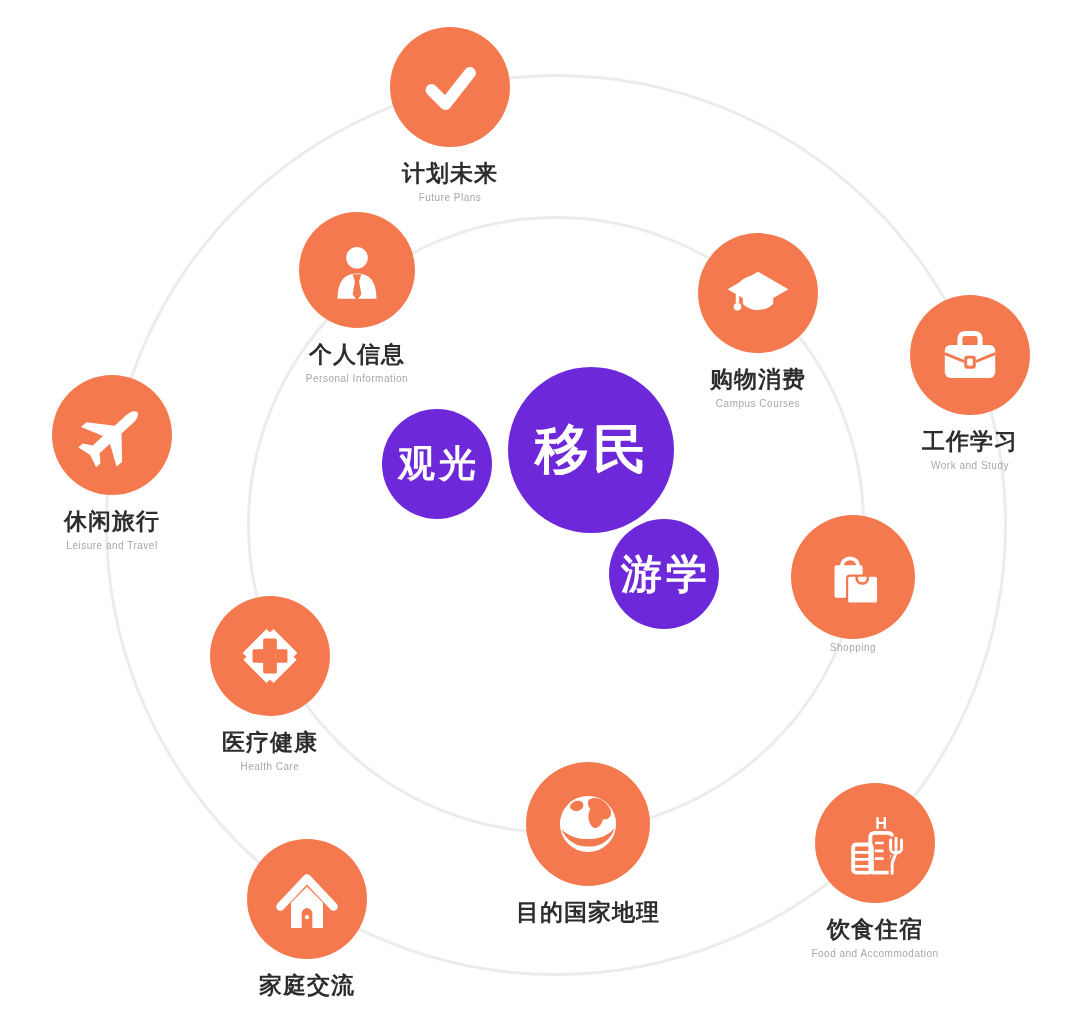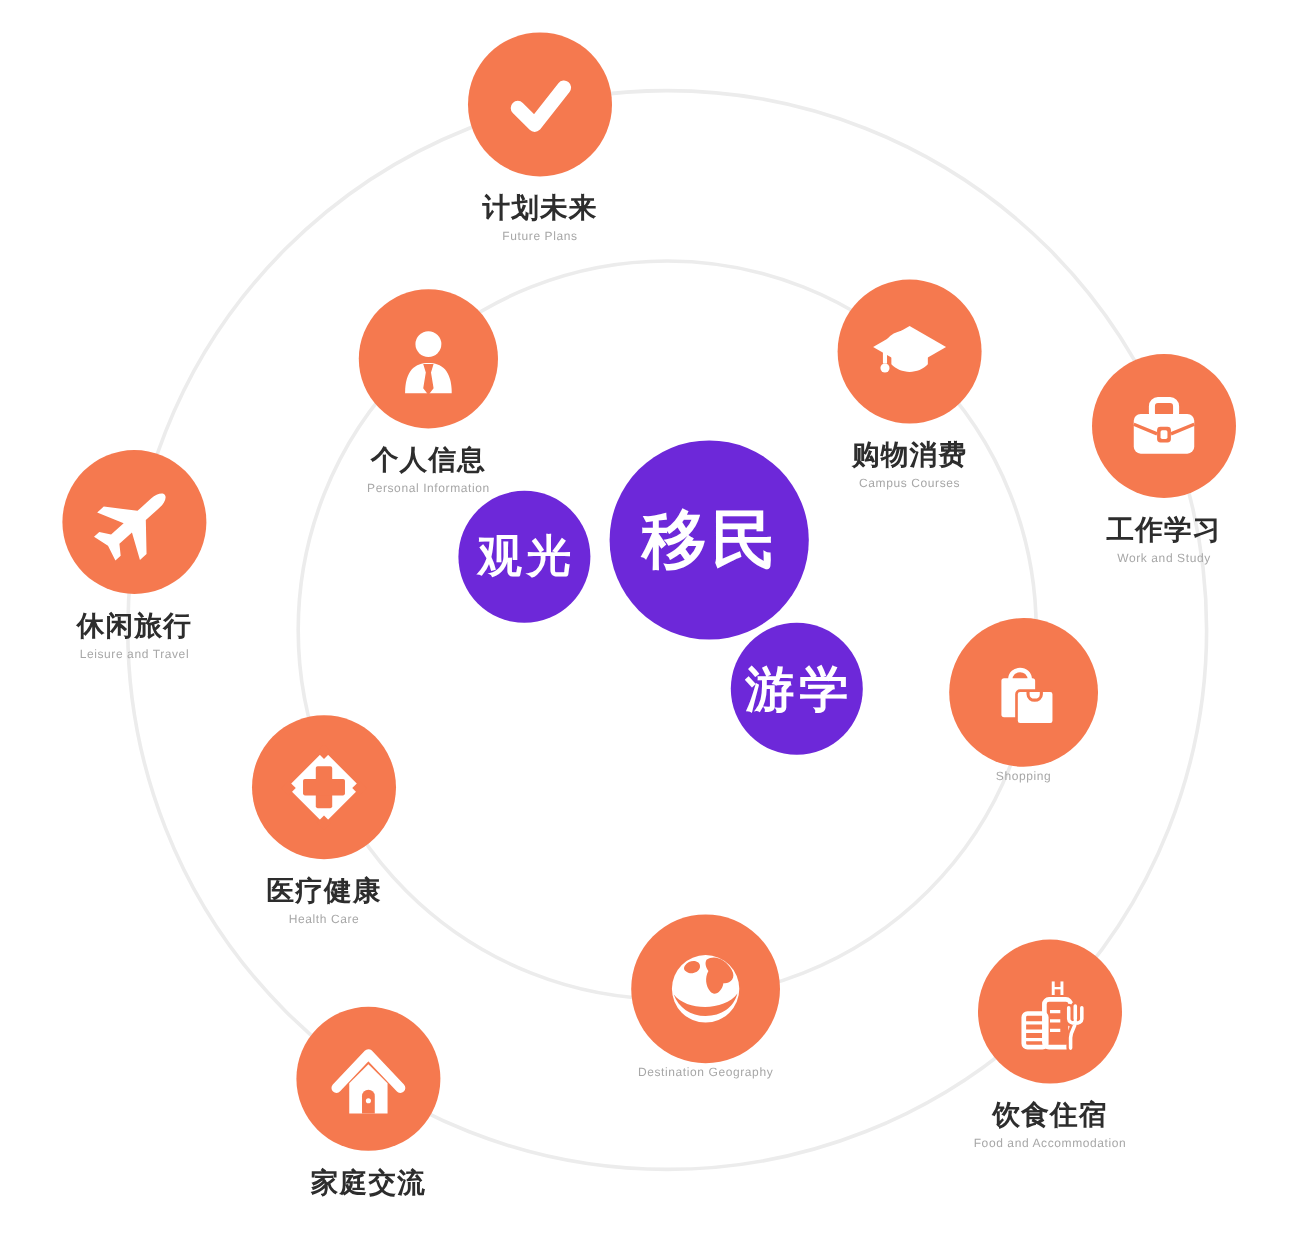--- a/index.html
+++ b/index.html
@@ -40,21 +40,21 @@
   <div class="node" style="left:320px;top:27px;">
     <div class="circle" style="width:120px;height:120px;">
       <svg width="74" height="74" viewBox="0 0 100 100">
         <path d="M25,54 L44,73 L77,31" fill="none" stroke="#ffffff" stroke-width="16" stroke-linecap="round" stroke-linejoin="round"></path>
       </svg>
     </div>
     <div class="zh">计划未来</div>
     <div class="en">Future Plans</div>
   </div>
 
-  <div class="node" style="left:227px;top:241px;">
+  <div class="node" style="left:227px;top:212px;">
     <div class="circle" style="width:116px;height:116px;">
       <svg width="72" height="72" viewBox="0 0 100 100">
         <circle cx="50" cy="33" r="15" fill="#ffffff"></circle>
         <path d="M23,90 C23,63 35,55 50,55 C65,55 77,63 77,90 Z" fill="#ffffff"></path>
         <polygon points="44,56 56,56 53,66 56,84 50,92 44,84 47,66" fill="#F5794F"></polygon>
       </svg>
     </div>
     <div class="zh">个人信息</div>
     <div class="en">Personal Information</div>
   </div>
@@ -127,21 +127,21 @@
 
   <div class="node" style="left:458px;top:762px;">
     <div class="circle" style="width:124px;height:124px;">
       <svg width="78" height="78" viewBox="0 0 100 100">
         <circle cx="50" cy="50" r="36" fill="#ffffff"></circle>
         <path d="M28,25 C33,18 45,19 44,27 C43,33 34,35 30,32 C27,30 26,28 28,25 Z" fill="#F5794F"></path>
         <path d="M51,19 C60,13 72,19 78,30 C83,39 76,45 69,44 C68,52 60,59 55,53 C50,47 49,38 53,31 C50,27 49,22 51,19 Z" fill="#F5794F"></path>
         <path d="M16,56 C30,74 70,74 84,55 C80,70 67,79 50,79 C34,79 21,70 16,56 Z" fill="#F5794F"></path>
       </svg>
     </div>
-    <div class="en">Destination Geography</div>
+    <div class="zh">目的国家地理</div>
   </div>
 
   <div class="node" style="left:177px;top:839px;">
     <div class="circle" style="width:120px;height:120px;">
       <svg width="76" height="76" viewBox="0 0 100 100">
         <path d="M15,60 L50,23 L85,60" fill="none" stroke="#ffffff" stroke-width="11" stroke-linecap="round" stroke-linejoin="round"></path>
         <path d="M29,55 L50,34 L71,55 L71,88 L29,88 Z" fill="#ffffff"></path>
         <path d="M43,88 L43,69 A7,7 0 0 1 57,69 L57,88 Z" fill="#F5794F"></path>
         <circle cx="50" cy="74" r="2.8" fill="#ffffff"></circle>
       </svg>

